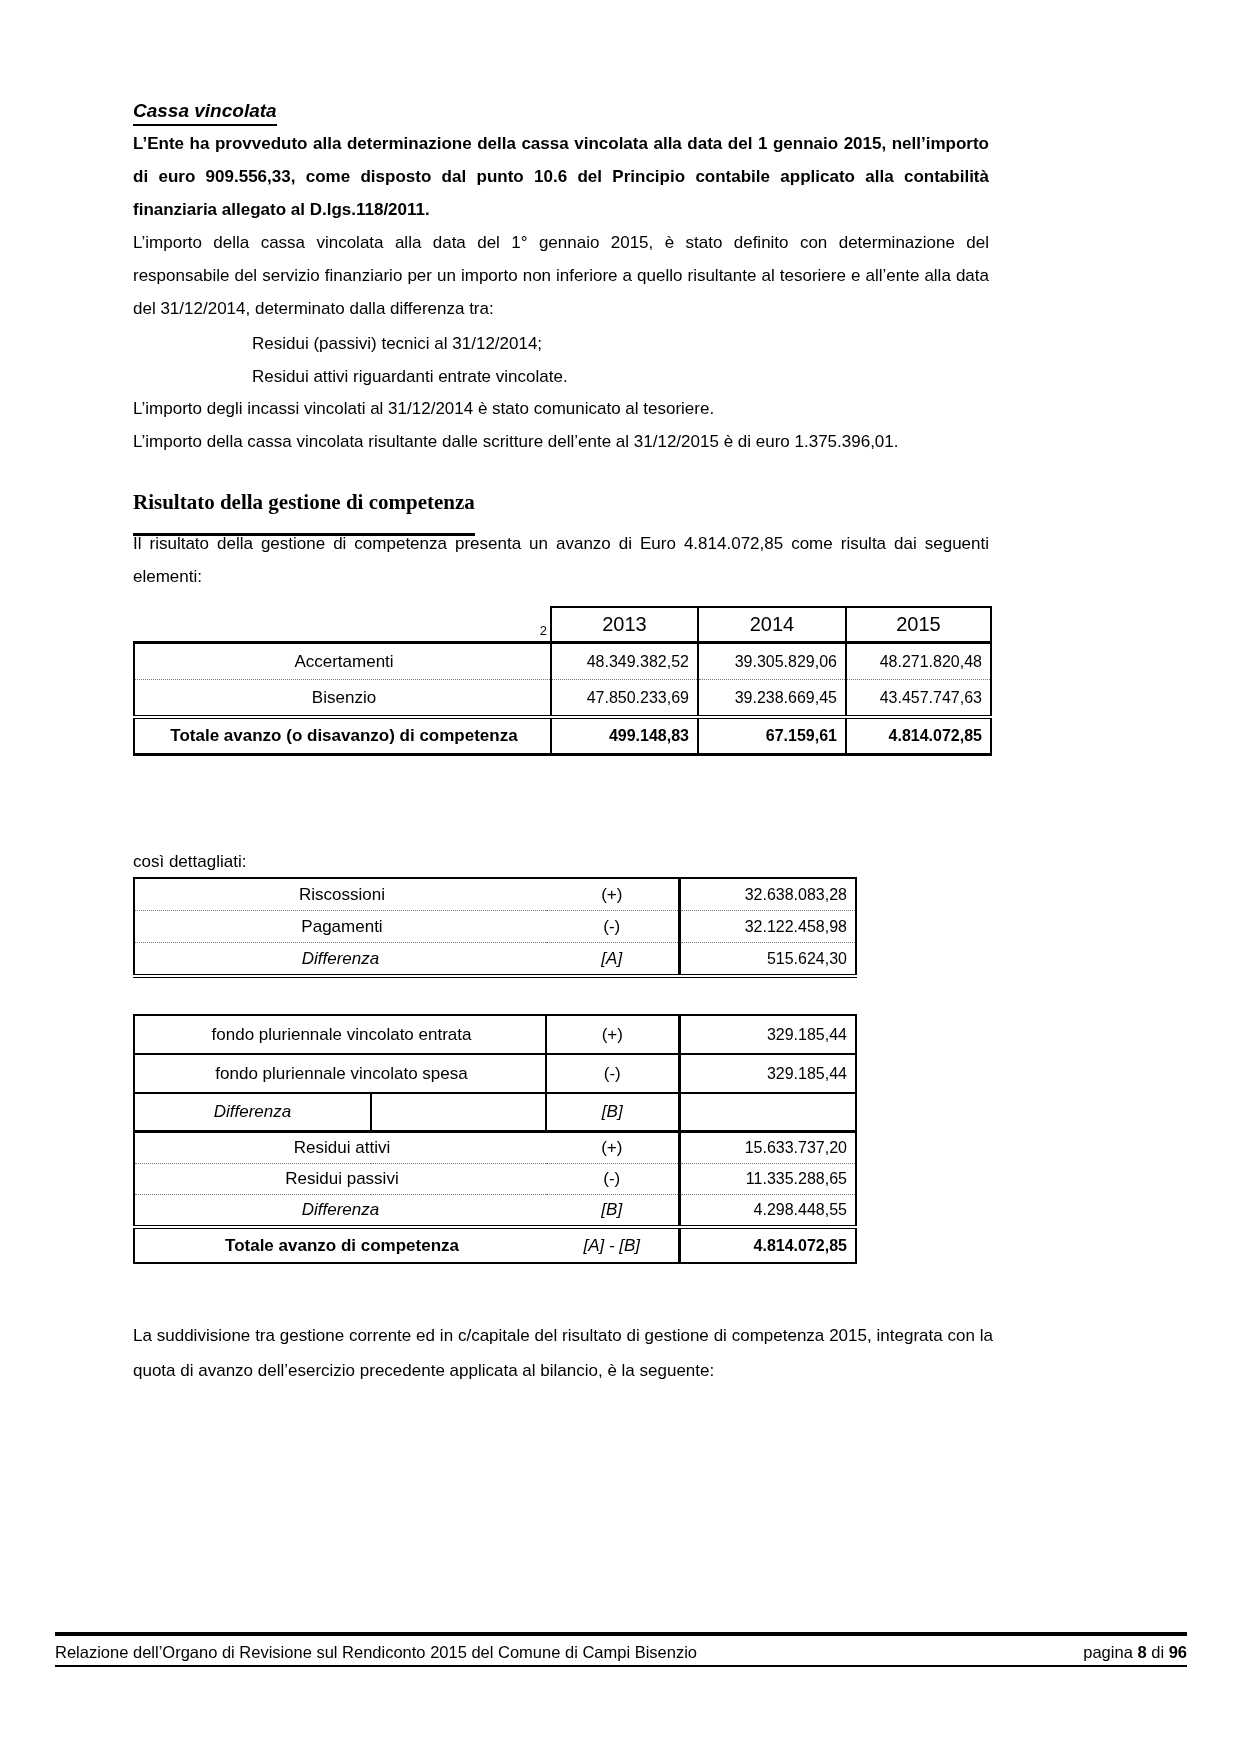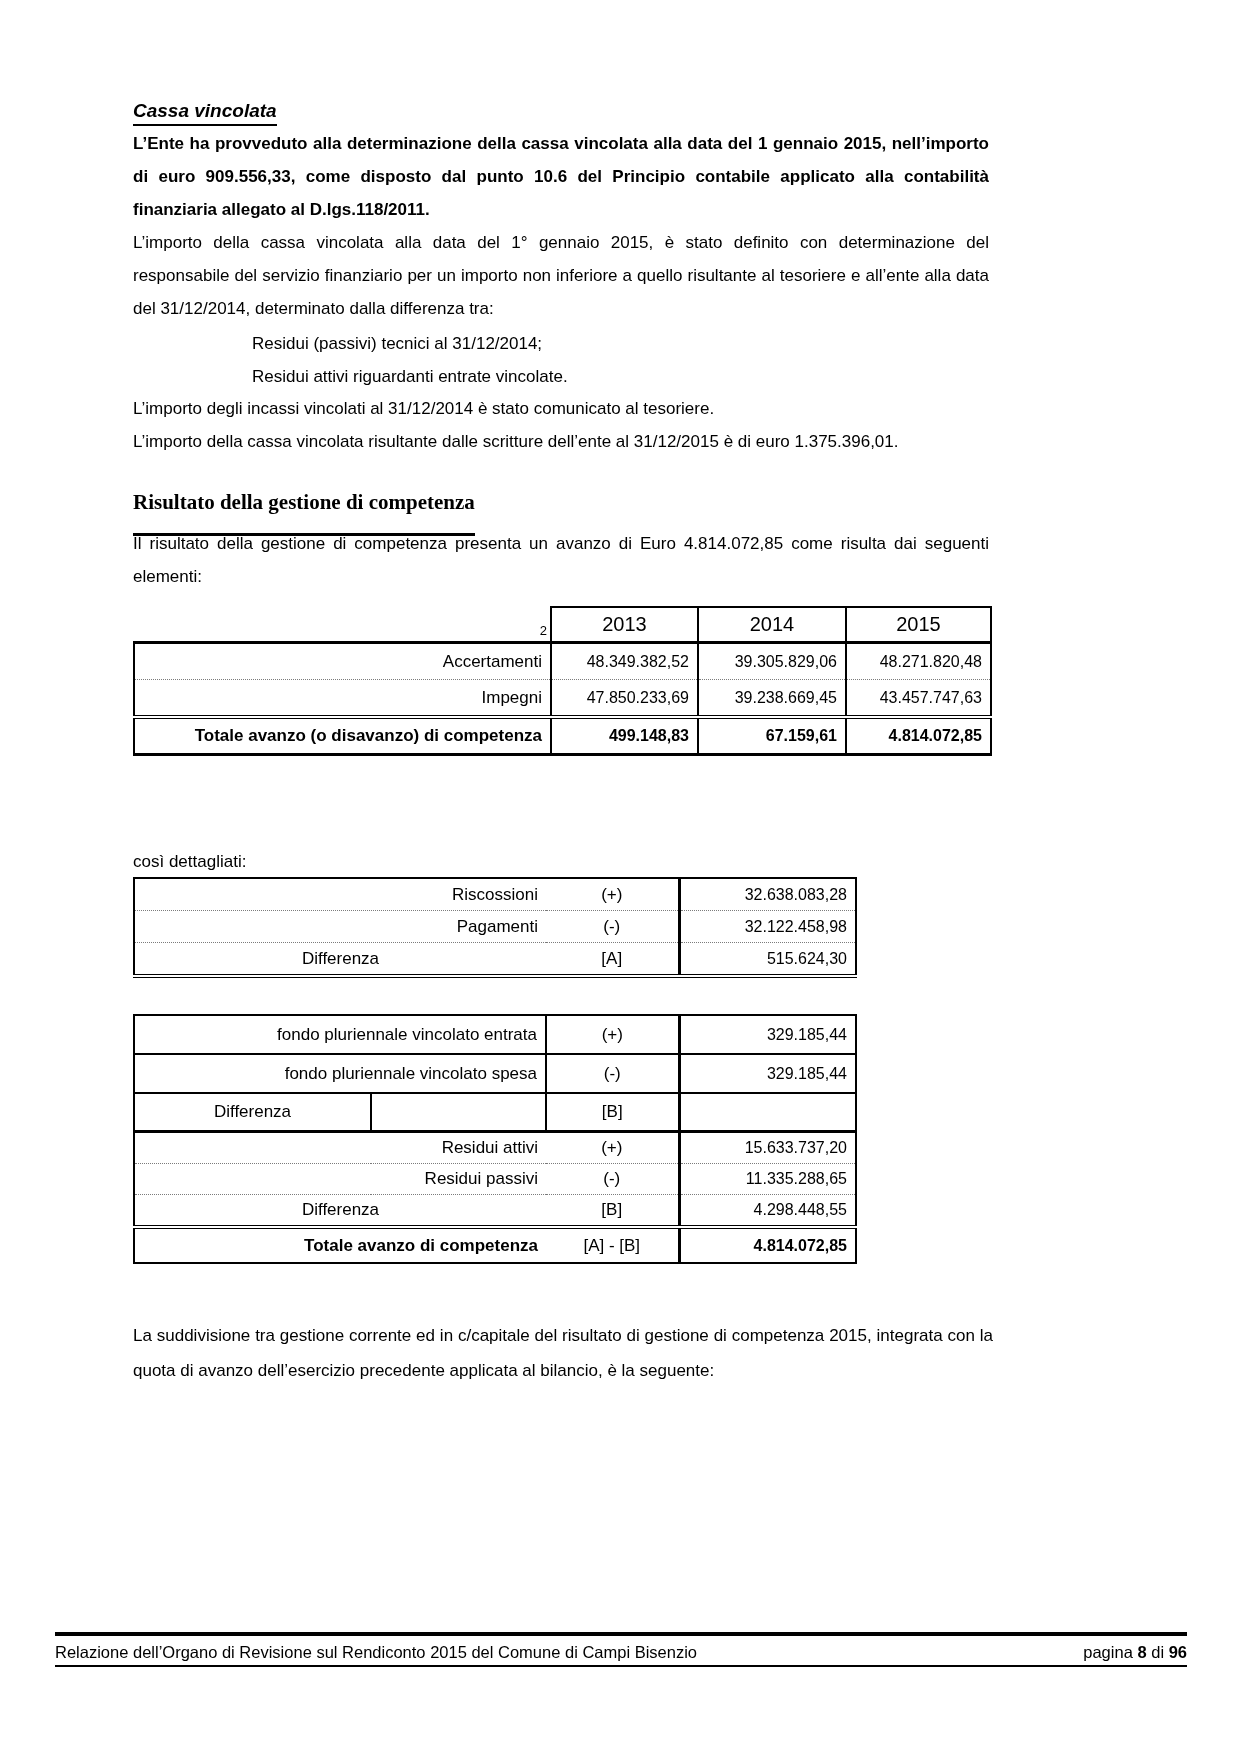--- a/index.html
+++ b/index.html
@@ -25,24 +25,24 @@
   .li2{left:252px;top:360px;}
   .p3{left:133px;top:392px;}
   .p4{left:133px;top:425px;}
   .p5{left:133px;top:527px;width:856px;}
   .caption{left:133px;top:845px;}
   .p6{left:133px;top:1318px;width:860px;line-height:35px;}
 
   
   table{border-collapse:collapse;table-layout:fixed;}
   td{padding:0 8px;overflow:hidden;white-space:nowrap;}
-  .lbl{text-align:right;font-size:17px;padding-left:11px;}
+  .lbl{text-align:center;font-size:17px;padding-left:11px;}
   .amt{text-align:right;font-size:16px;}
   .sgn{text-align:center;font-size:17px;}
-  .it{text-align:center;}
+  .it{font-style:italic;text-align:center;}
   .b{font-weight:bold;}
 
   
   .t1{left:133px;top:606px;width:857px;}
   .t1 td+td{border-left:2px solid #000;}
   .t1 td:last-child{border-right:2px solid #000;}
   .t1 .nb{border:none;text-align:right;vertical-align:bottom;padding:0 3px 2px 0;}
   .fnref{font-size:13px;line-height:13px;}
   .t1 .yh{border:2px solid #000;text-align:center;font-size:20px;height:33px;}
   .t1 .br td{border-left:2px solid #000;height:35px;}
@@ -106,21 +106,21 @@
     <td class="yh">2014</td>
     <td class="yh">2015</td>
   </tr>
   <tr class="br r1">
     <td class="lbl">Accertamenti</td>
     <td class="amt">48.349.382,52</td>
     <td class="amt">39.305.829,06</td>
     <td class="amt">48.271.820,48</td>
   </tr>
   <tr class="br r2">
-    <td class="lbl">Impegni</td>
+    <td class="lbl">Bisenzio</td>
     <td class="amt">47.850.233,69</td>
     <td class="amt">39.238.669,45</td>
     <td class="amt">43.457.747,63</td>
   </tr>
   <tr class="br tot">
     <td class="lbl b">Totale avanzo (o disavanzo) di competenza</td>
     <td class="amt b">499.148,83</td>
     <td class="amt b">67.159,61</td>
     <td class="amt b">4.814.072,85</td>
   </tr>

